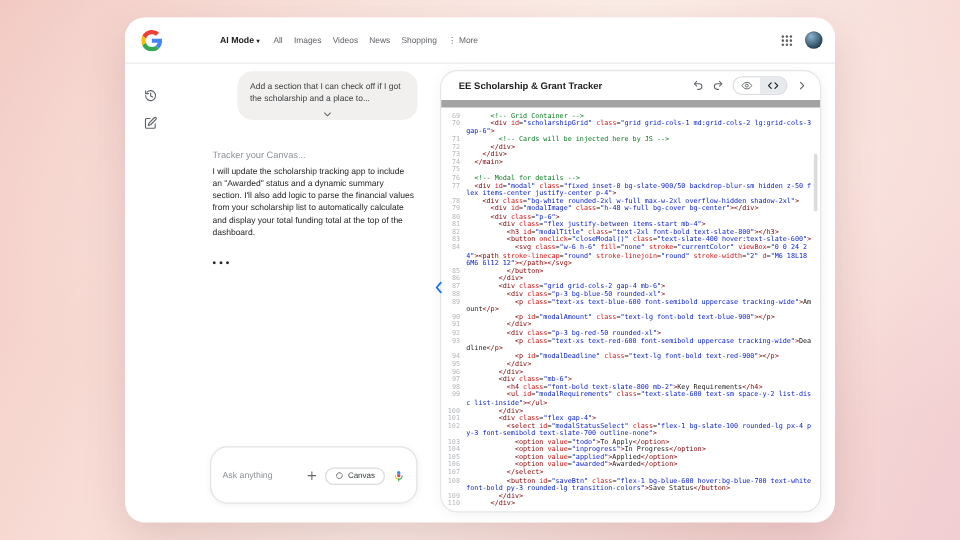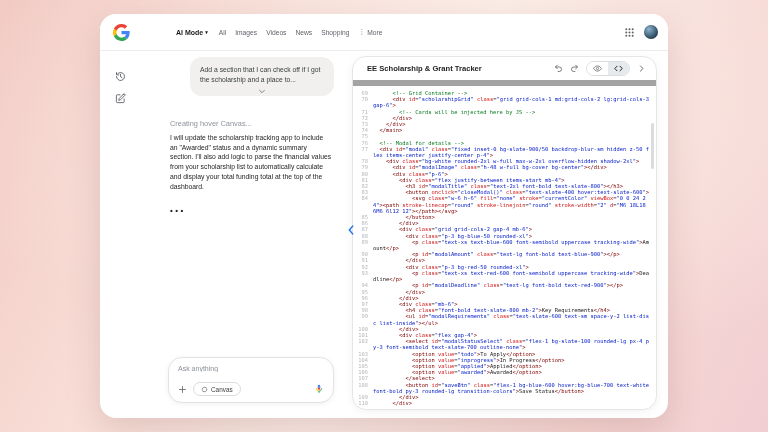--- a/index.html
+++ b/index.html
@@ -32,21 +32,21 @@
   .rail svg { width:11px; height:11px; display:block; margin:1px; }
   
   .chat { position:absolute; left:68px; top:37px; width:166px; bottom:0; }
   .user-card { position:absolute; left:22px; top:6px; width:144px; background:#f2f0ee; border-radius:12px; padding:8px 10px 12px; }
   .user-card p { font-size:6.8px; line-height:9.5px; color:#3c4043; }
   .card-chevron { position:absolute; left:50%; bottom:1px; transform:translateX(-50%); cursor:pointer; }
   .card-chevron svg { width:8px; height:8px; display:block; }
   .status { position:absolute; left:2px; top:68px; font-size:7.4px; color:#8d929a; }
   .response { position:absolute; left:2px; top:82px; width:162px; font-size:6.8px; line-height:9.7px; color:#1f1f1f; }
   .dots { position:absolute; left:2px; top:155px; font-size:8px; letter-spacing:2.5px; color:#1f1f1f; font-weight:bold; }
-  .composer { position:absolute; left:0px; top:306px; width:166px; height:46px; background:#fff; border:1px solid #e3e3e3; border-radius:14px; box-shadow:0 1px 5px rgba(0,0,0,.06); padding:7px 9px 6px; display:flex; flex-direction:column; justify-content:space-between; }
+  .composer { position:absolute; left:0px; top:306px; width:166px; height:46px; background:#fff; border:1px solid #e3e3e3; border-radius:14px; box-shadow:0 1px 5px rgba(0,0,0,.06); padding:7px 9px 6px; display:flex; flex-direction:row; justify-content:space-between; }
   .composer input { border:none; outline:none; font-size:7px; color:#1f1f1f; width:100%; font-family:inherit; background:transparent; }
   .composer input::placeholder { color:#8b9097; }
   .composer-row { display:flex; align-items:center; gap:6px; }
   .plus svg { width:9px; height:9px; display:block; cursor:pointer; }
   .chip { display:flex; align-items:center; gap:3px; border:1px solid #dadce0; border-radius:999px; padding:2.5px 7px; font-size:6.4px; color:#3c4043; cursor:pointer; background:#fff; }
   .chip svg { width:7px; height:7px; display:block; }
   .mic { margin-left:auto; cursor:pointer; }
   .mic svg { width:10px; height:10px; display:block; }
   
   .panel { position:absolute; left:252px; top:42px; width:305px; height:354px; background:#fff; border:1px solid #e6e6e6; border-radius:14px; box-shadow:0 2px 10px rgba(0,0,0,.05); }
@@ -136,21 +136,21 @@
 
   <section class="chat">
     <div class="user-card">
       <p>Add a section that I can check off if I got the scholarship and a place to...</p>
       <div class="card-chevron">
         <svg viewBox="0 0 24 24" fill="none" stroke="#5f6368" stroke-width="2.4" stroke-linecap="round" stroke-linejoin="round">
             <path d="M5 10l7 7 7-7"></path>
           </svg>
       </div>
     </div>
-    <div class="status">Creating hover Canvas...</div>
+    <div class="status">Tracker your Canvas...</div>
     <p class="response">I will update the scholarship tracking app to include an "Awarded" status and a dynamic summary section. I'll also add logic to parse the financial values from your scholarship list to automatically calculate and display your total funding total at the top of the dashboard.</p>
     <div class="dots">•••</div>
 
     <div class="composer">
       <input type="text" placeholder="Ask anything" style="">
       <div class="composer-row">
         <div class="plus">
           <svg viewBox="0 0 24 24" fill="none" stroke="#5f6368" stroke-width="2.2" stroke-linecap="round">
               <path d="M12 4v16M4 12h16"></path>
             </svg>

